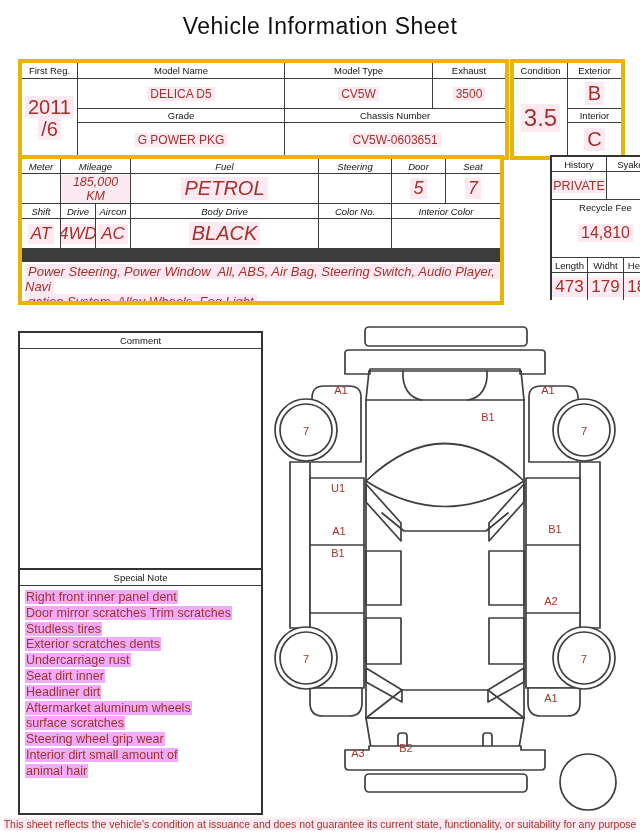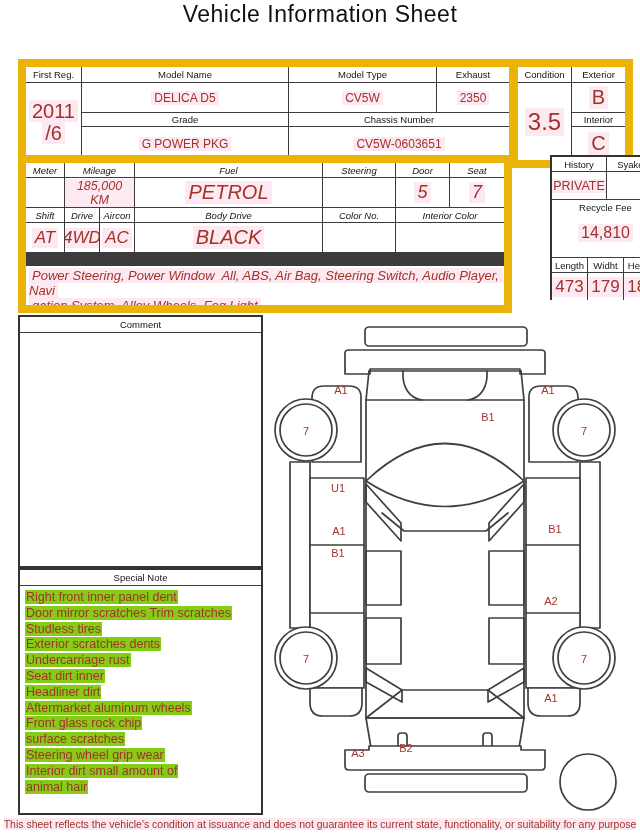--- a/index.html
+++ b/index.html
@@ -1,38 +1,38 @@
 <!DOCTYPE html>
 <html><head>
 <meta charset="utf-8">
 <style>
   html,body{margin:0;padding:0;background:#fff;}
   .sheet{position:relative;width:640px;height:835px;background:#fff;
          font-family:"Liberation Sans",sans-serif;overflow:hidden;}
-  .title{position:absolute;left:0;top:1px;width:640px;text-align:center;
+  .title{position:absolute;left:0;top:13px;width:640px;text-align:center;
          font-size:23px;color:#101010;letter-spacing:.5px;}
-  .grid{display:grid;gap:1px;background:#3c3c3c;border:8px solid #eab308;position:absolute;}
+  .grid{display:grid;gap:1px;background:#3c3c3c;border:4px solid #eab308;position:absolute;}
   .box{position:absolute;border:2px solid #333;background:#fff;}
   .cell{background:#fff;display:flex;align-items:center;justify-content:center;
         overflow:hidden;text-align:center;}
   .hdr{font-size:9.5px;color:#141414;}
   .val{color:#a3332a;}
   .hl{background:#fce9f1;padding:0 3px;white-space:pre-wrap;}
   .f24{font-size:24px}.f22{font-size:16px}.f20{font-size:20px}.f19{font-size:12px}
   .f18{font-size:18px}.f17{font-size:17px}.f13{font-size:13px}.f12{font-size:12.5px}
   .left{justify-content:flex-start;text-align:left;}
   .firstreg{flex-direction:column;line-height:22px;}
   .equip{align-items:flex-start;padding:2px 3px;line-height:15px;}
   .equip div{width:fit-content;}
   .seclabel{text-align:center;font-size:9.5px;color:#141414;padding-top:2px;}
   .bigfee{display:flex;align-items:center;justify-content:center;height:40px;}
   .boxhdr{height:15px;border-bottom:1px solid #3c3c3c;display:flex;align-items:center;
           justify-content:center;font-size:9.5px;color:#141414;}
   .notes{padding:4px 5px;line-height:15.8px;font-size:12.5px;color:#a3332a;}
-  .notes .nl span{background:#84cc16;padding:0 1px;}
+  .notes .nl span{background:#f0abfc;padding:0 1px;}
   .footer{position:absolute;left:0;top:818px;width:640px;text-align:center;
           font-size:10.5px;color:#a3332a;}
   .footer span{background:#fce9f1;}
   .ln{fill:none;stroke:#3f3f3f;stroke-width:1.7;stroke-linejoin:round;stroke-linecap:round;}
   .lnf{fill:#fff;stroke:#3f3f3f;stroke-width:1.7;stroke-linejoin:round;}
   text.dlbl{fill:#a3332a;font-size:11px;font-family:"Liberation Sans",sans-serif;
             text-anchor:middle;}
 </style>
 </head>
 <body>
@@ -50,21 +50,21 @@
       <span class="hl">2011</span>
       <span class="hl">/6</span>
     </div>
     <div class="cell val f19" style="grid-column:2;grid-row:2">
         <span class="hl">DELICA D5</span>
       </div>
     <div class="cell val f19" style="grid-column:3;grid-row:2">
         <span class="hl">CV5W</span>
       </div>
     <div class="cell val f19" style="grid-column:4;grid-row:2">
-        <span class="hl">2350</span>
+        <span class="hl">3500</span>
       </div>
     <div class="cell hdr" style="grid-column:2;grid-row:3">Grade</div>
     <div class="cell hdr" style="grid-column:3/span 2;grid-row:3">Chassis Number</div>
     <div class="cell val f19" style="grid-column:2;grid-row:4">
         <span class="hl">G POWER PKG</span>
       </div>
     <div class="cell val f19" style="grid-column:3/span 2;grid-row:4">
         <span class="hl">CV5W-0603651</span>
       </div>
   </div>
@@ -155,37 +155,36 @@
         </div>
       <div class="cell val f17">
           <span class="hl">179</span>
         </div>
       <div class="cell val f17">
           <span class="hl">187</span>
         </div>
     </div>
   </div>
 
-  <div class="box" style="left:18px;top:315px;width:241px;height:249px;">
+  <div class="box" style="left:18px;top:331px;width:241px;height:249px;">
     <div class="boxhdr">Comment</div>
     <div style="height:230px;"></div>
   </div>
 
   <div class="box" style="left:18px;top:568px;width:241px;height:243px;">
     <div class="boxhdr">Special Note</div>
     <div class="notes">
       <div class="nl"><span>Right front inner panel dent</span></div>
       <div class="nl"><span>Door mirror scratches Trim scratches</span></div>
       <div class="nl"><span>Studless tires</span></div>
       <div class="nl"><span>Exterior scratches dents</span></div>
       <div class="nl"><span>Undercarriage rust</span></div>
       <div class="nl"><span>Seat dirt inner</span></div>
       <div class="nl"><span>Headliner dirt</span></div>
       <div class="nl"><span>Aftermarket aluminum wheels</span></div>
-      <div class="nl"><span>Front glass rock chip</span></div>
       <div class="nl"><span>surface scratches</span></div>
       <div class="nl"><span>Steering wheel grip wear</span></div>
       <div class="nl"><span>Interior dirt small amount of</span></div>
       <div class="nl"><span>animal hair</span></div>
     </div>
   </div>
 
   <svg style="position:absolute;left:270px;top:315px;" width="370" height="500" viewBox="270 315 370 500">
 
     <rect class="lnf" x="290" y="462" width="20" height="166"></rect>

